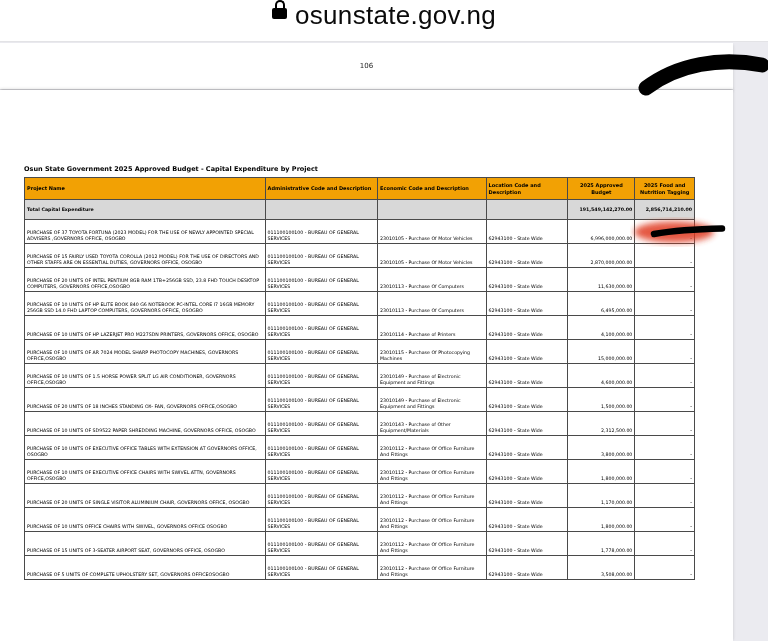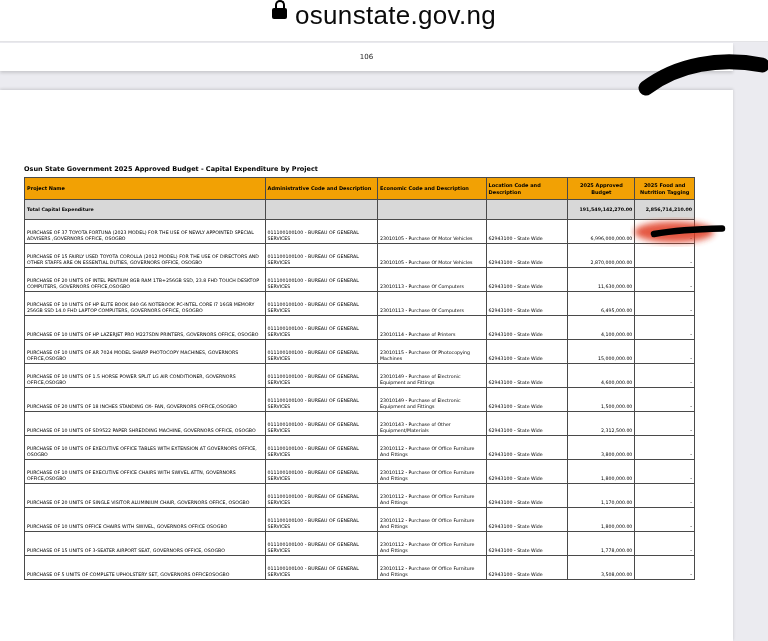--- a/index.html
+++ b/index.html
@@ -24,21 +24,21 @@
     border:2.8px solid #000; border-bottom:none; border-radius:5px 5px 0 0;
   }
   .lock .body {
     position:absolute; bottom:0; left:0; width:15px; height:11px;
     background:#000; border-radius:2px;
   }
 
   
   .viewport { position:absolute; top:42px; left:0; right:0; bottom:0; background:#ebebf0; }
   .page-top {
-    position:absolute; top:1px; left:0; width:733px; height:28px; background:#fff;
+    position:absolute; top:1px; left:0; width:733px; height:46px; background:#fff;
     box-shadow:0 2px 3px rgba(0,0,0,0.15);
     display:flex; align-items:center; justify-content:center;
   }
   .pageno { font-size:7px; color:#222; }
   .page-main {
     position:absolute; top:48px; left:0; width:733px; height:551px; background:#fff;
     box-shadow:0 -1px 3px rgba(0,0,0,0.15);
   }
   .doc-title { position:absolute; left:24px; top:75px; font-size:6.5px; font-weight:bold; }
 

